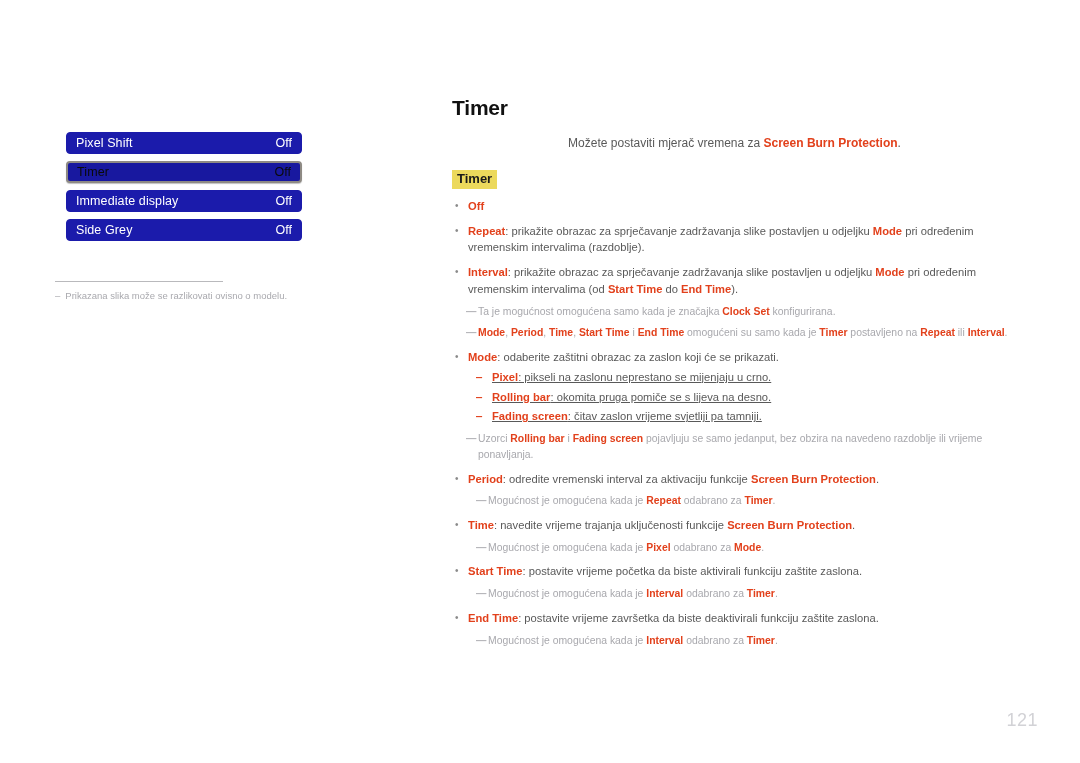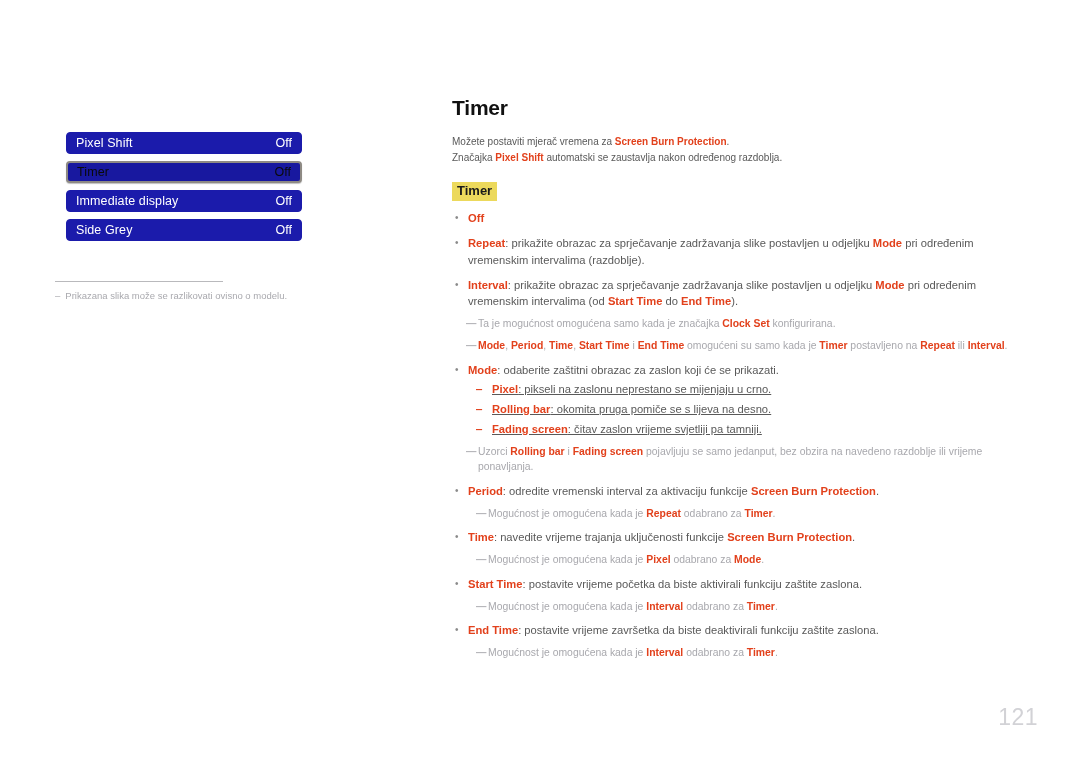--- a/index.html
+++ b/index.html
@@ -86,23 +86,24 @@
     width: 565px;
   }
   #page-title {
     font-size: 21px;
     font-weight: bold;
     color: #111111;
     letter-spacing: -0.2px;
     margin: 0 0 14px 0;
   }
   .intro-line {
-    font-size: 10px;
+    font-size: 12px;
     color: #595959;
     line-height: 1.55;
+    text-align: center;
   }
   #section-heading-wrap {
     margin-top: 16px;
     margin-bottom: 9px;
   }
   #section-heading {
     display: inline-block;
     background: #ecd95c;
     color: #1a1a1a;
     font-size: 13px;
@@ -171,21 +172,21 @@
 
   
   .hl { color: #e2411c; font-weight: bold; }
   .hl-note { color: #e2411c; font-weight: bold; margin-top: 36px; }
 
   
   #page-number {
     position: absolute;
     right: 42px;
     bottom: 32px;
-    font-size: 23px;
+    font-size: 18px;
     color: #d2d2d6;
     letter-spacing: 0.5px;
   }
 </style>
 </head>
 <body>
 
 <div id="left-panel">
     <div class="menu-row">
       <span class="menu-label">Pixel Shift</span>
@@ -210,21 +211,20 @@
   <div class="note-line">
     <span class="note-dash">‒</span>
     <span>Prikazana slika može se razlikovati ovisno o modelu.</span>
   </div>
 </div>
 
 <div id="content">
   <h1 id="page-title">Timer</h1>
   <div id="intro-block">
       <div class="intro-line"><span>Možete postaviti mjerač vremena za </span><span class="hl">Screen Burn Protection</span><span>.</span></div>
-      <div class="intro-line"><span>Značajka </span><span class="hl">Pixel Shift</span><span> automatski se zaustavlja nakon određenog razdoblja.</span></div>
     </div>
   <div id="section-heading-wrap">
     <span id="section-heading">Timer</span>
   </div>
   <div id="blocks">
       <div class="bullet">
         <span class="dot">•</span>
         <span class="btext"><span class="hl">Off</span></span>
       </div>
       <div class="bullet">

